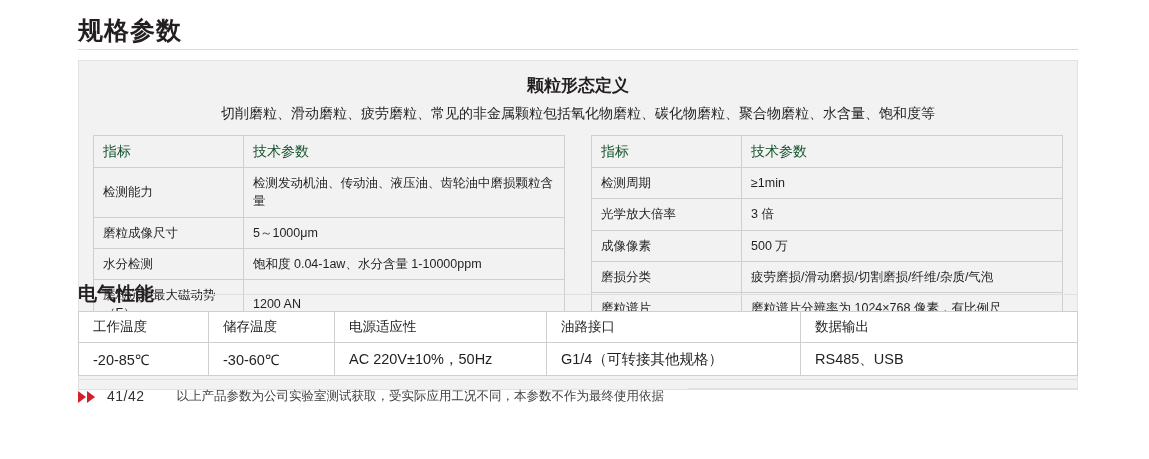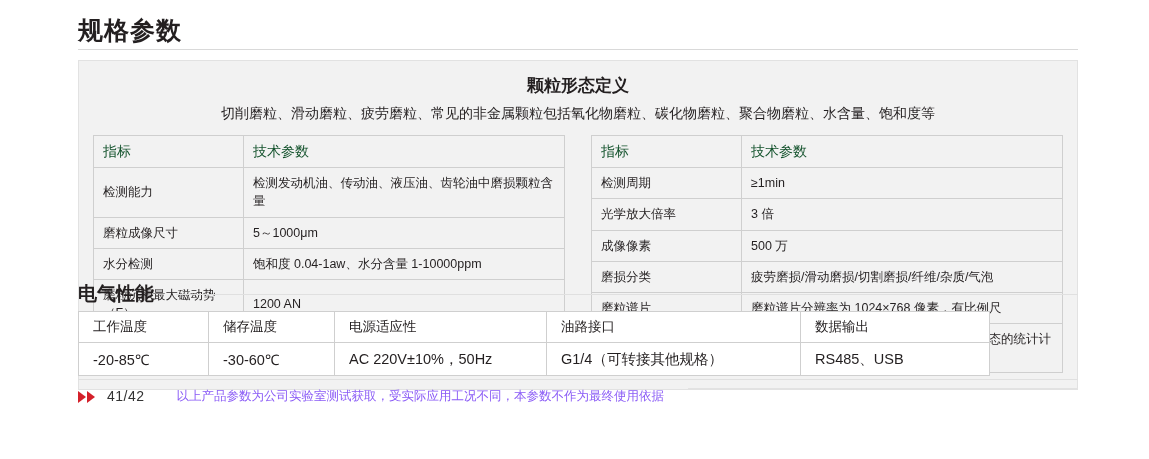--- a/index.html
+++ b/index.html
@@ -114,21 +114,21 @@
     left: 176px;
     top: 294px;
     width: 902px;
     height: 1px;
     background: #e0e0e0;
   }
   .elec-wrap {
     position: absolute;
     left: 78px;
     top: 311px;
-    width: 912px;
+    width: 1000px;
   }
   table.elec {
     width: 100%;
     border-collapse: collapse;
     table-layout: fixed;
   }
   table.elec th,
   table.elec td {
     border: 1px solid #cfcfcf;
     font-size: 14px;
@@ -184,21 +184,21 @@
     border-bottom: 6px solid transparent;
     border-left: 8px solid #d4202a;
   }
   .page-no {
     font-size: 14px;
     color: #333333;
     letter-spacing: .5px;
   }
   .footer-note {
     font-size: 12.5px;
-    color: #8b5cf6;
+    color: #404040;
     margin-left: 22px;
   }
   .footer-tail {
     flex: 1;
     height: 1px;
     background: #e2e2e2;
     margin-left: 14px;
   }
 </style>
 </head>

